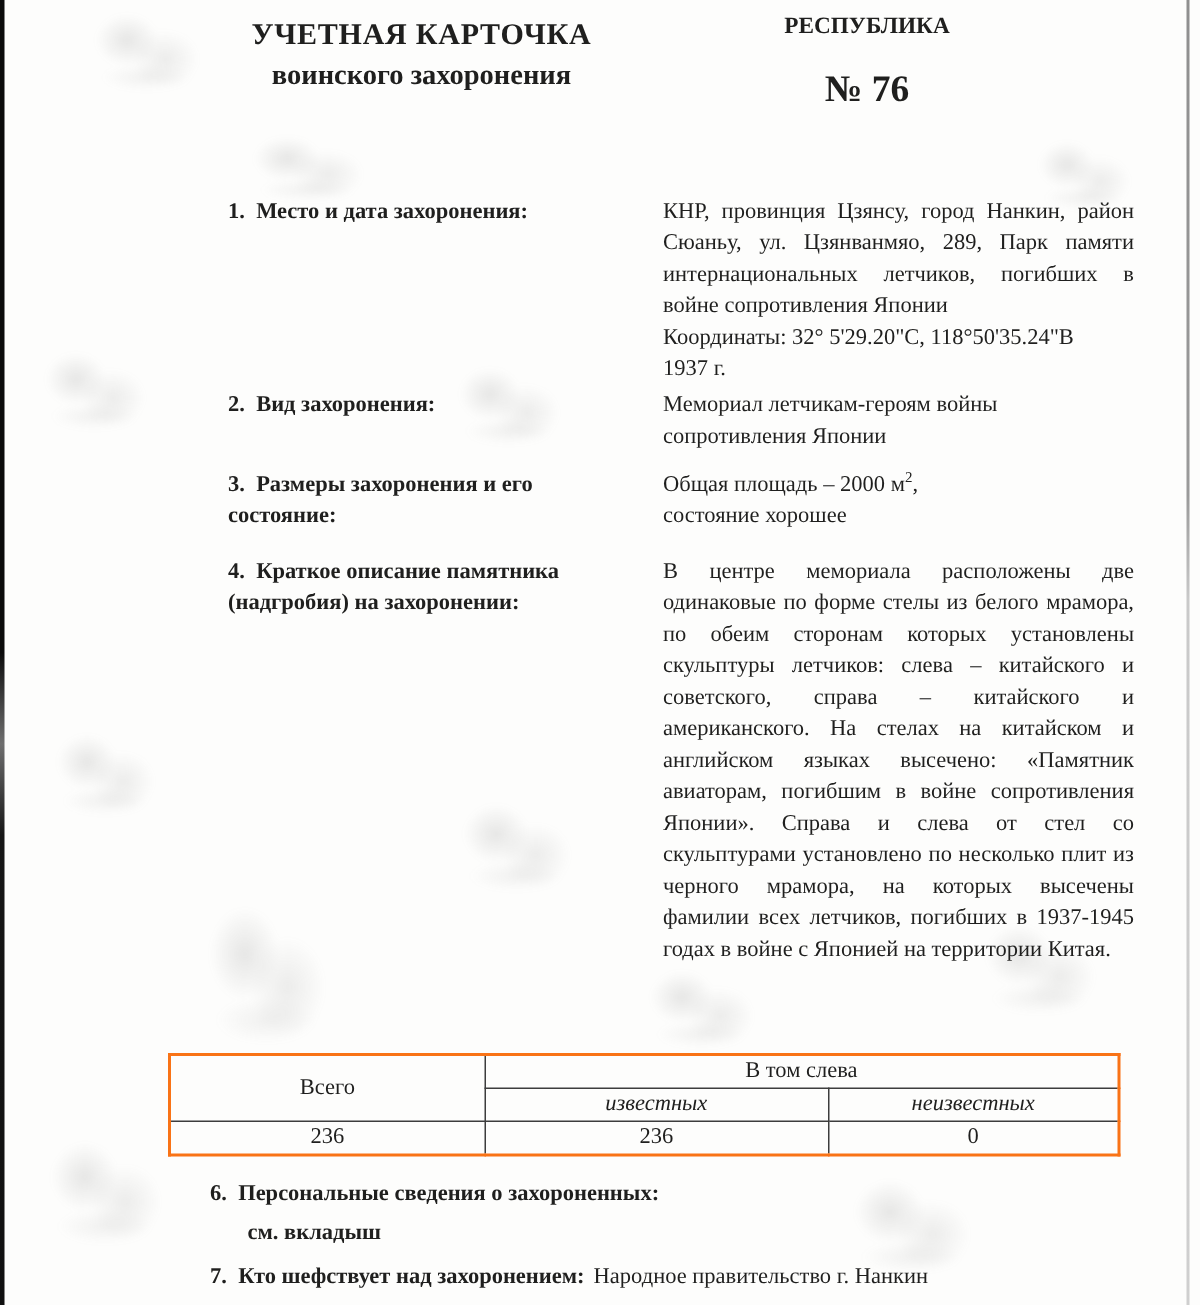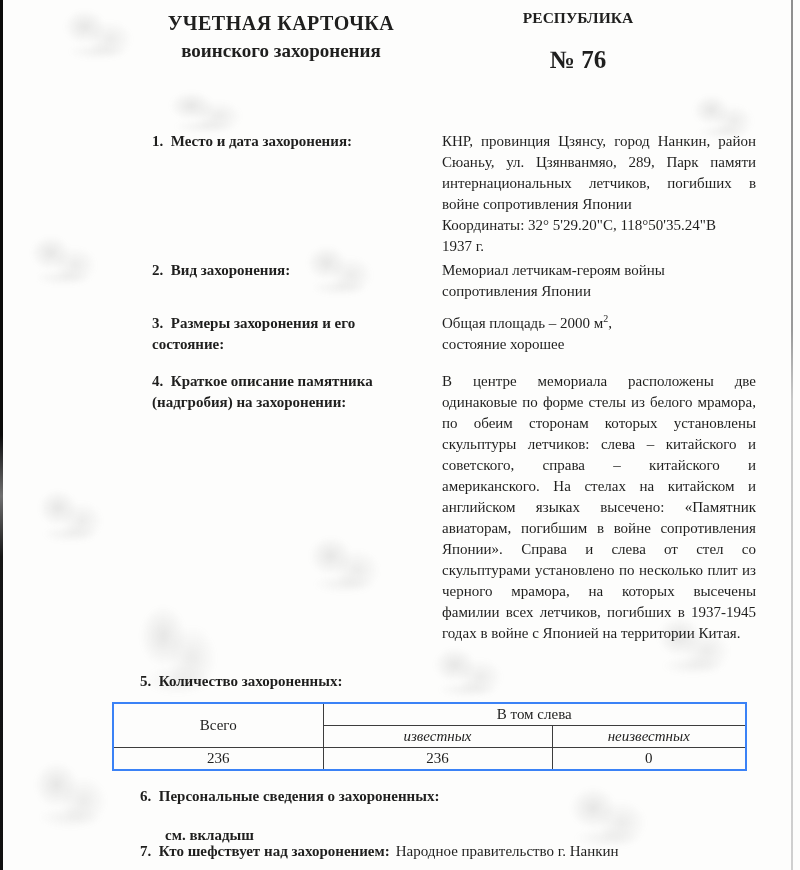--- a/index.html
+++ b/index.html
@@ -36,27 +36,27 @@
   .c1 { font-weight:bold; font-size:15.5px; line-height:19px; }
   .num { font-weight:bold; font-size:25px; margin-top:22px; }
   
   .row { position:absolute; left:140px; width:606px; display:flex;margin-left:12px; }
   .lbl { width:290px; font-weight:bold; white-space:pre-line; }
   .val { width:314px; text-align:justify; white-space:pre-line; }
   .val.left { text-align:left; }
   .fullrow { position:absolute; left:140px; width:606px; }
   .fullrow .lbl-inline { font-weight:bold; }
   .fullrow .val-inline { margin-left:6px; }
-  .sub-line { font-weight:bold; padding-left:25px; margin-top:18px; }
+  .sub-line { font-weight:bold; padding-left:25px; margin-top:5px; }
   sup { font-size:10px; line-height:0; vertical-align:super; }
   
   table.counts {
     position:absolute; left:112px; top:702px; width:633px;
     border-collapse:collapse; table-layout:fixed;
-    border:2px solid #3b82f6;
+    border:2px solid #f97316;
   }
   table.counts td {
     border:1.5px solid #3d3d3d; text-align:center; vertical-align:middle;
     font-size:15px; padding:0 2px;
   }
   .h1row td { height:21px; }
   .h2row td { height:20px;font-style:italic; }
   .drow td { height:22px; }
 </style>
 </head>
@@ -109,23 +109,20 @@
       <div>состояние хорошее</div>
     </div>
   </div>
 
   <div class="row" style="top:371px;">
     <div class="lbl">4.&nbsp;&nbsp;Краткое описание памятника
 (надгробия) на захоронении:</div>
     <div class="val">В центре мемориала расположены две одинаковые по форме стелы из белого мрамора, по обеим сторонам которых установлены скульптуры летчиков: слева – китайского и советского, справа – китайского и американского. На стелах на китайском и английском языках высечено: «Памятник авиаторам, погибшим в войне сопротивления Японии». Справа и слева от стел со скульптурами установлено по несколько плит из черного мрамора, на которых высечены фамилии всех летчиков, погибших в 1937-1945 годах в войне с Японией на территории Китая.</div>
   </div>
 
-  <div class="fullrow" style="top:671px;">
-    <span class="lbl-inline">5.&nbsp;&nbsp;Количество захороненных:</span>
-  </div>
 
   <table class="counts">
     <colgroup>
         <col style="width:210px">
         <col style="width:229px">
         <col style="width:194px">
       </colgroup>
     <tbody>
         <tr class="h1row">
       <td rowspan="2">Всего</td>

